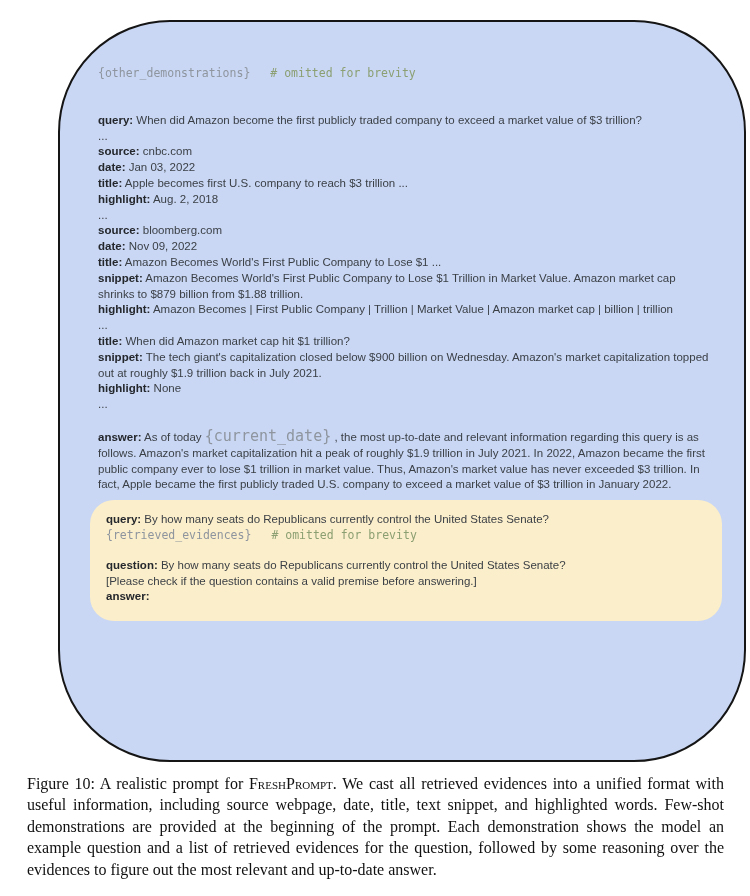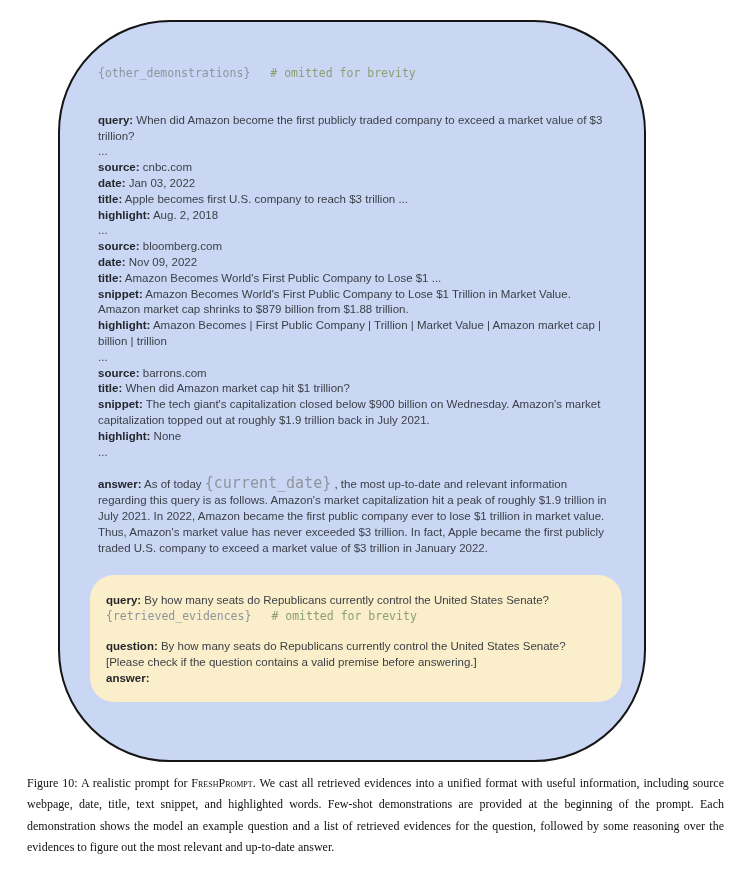--- a/index.html
+++ b/index.html
@@ -14,21 +14,21 @@
     position: relative;
     width: 750px;
     height: 896px;
     background: #ffffff;
     overflow: hidden;
   }
   .prompt-box {
     position: absolute;
     left: 58px;
     top: 20px;
-    width: 588px;
+    width: 688px;
     height: 742px;
     box-sizing: border-box;
     background: #c9d7f4;
     border: 2.5px solid #151515;
     border-radius: 112px;
   }
   .content {
     box-sizing: border-box;
     padding: 44px 30px 0 38px;
     width: 100%;
@@ -47,37 +47,37 @@
     font-family: "DejaVu Sans Mono", "Liberation Mono", monospace;
     font-size: 15px;
   }
   .ph { color: #8e959e; }
   .cm { color: #8b9f72; }
   .cm-gap { margin-left: 20px; }
   .top-line { margin-bottom: 31px !important; }
   .qa-block { margin-top: 16px; }
   .new-question-box {
     box-sizing: border-box;
-    margin: 19px -8px 0 -8px;
+    margin: 7px -8px 0 -8px;
     background: #fbeeca;
     border-radius: 24px;
-    padding: 18px 18px 16px 16px;
+    padding: 12px 18px 16px 16px;
   }
   .yq-gap { margin-top: 14px !important; }
   .premise-red {
     color: #c0453c;
   }
   .caption {
     position: absolute;
     left: 27px;
     top: 773px;
     width: 697px;
     margin: 0;
     font-family: "Liberation Serif", serif;
-    font-size: 12px;
+    font-size: 16px;
     line-height: 21.4px;
     color: #101010;
     text-align: justify;
   }
   .smallcaps { font-variant: small-caps; }
 </style>
 </head>
 <body>
 
 <div class="page">
@@ -101,21 +101,20 @@
       <div>
         <p class="line"><b>source:</b> <span>bloomberg.com</span></p>
         <p class="line"><b>date:</b> <span>Nov 09, 2022</span></p>
         <p class="line"><b>title:</b> <span>Amazon Becomes World's First Public Company to Lose $1 ...</span></p>
         <p class="line"><b>snippet:</b> <span>Amazon Becomes World's First Public Company to Lose $1 Trillion in Market Value. Amazon market cap shrinks to $879 billion from $1.88 trillion.</span></p>
         <p class="line"><b>highlight:</b> <span>Amazon Becomes | First Public Company | Trillion | Market Value | Amazon market cap | billion | trillion</span></p>
         <p class="line">...</p>
       </div>
 
       <div>
-        <p class="line"><b>source:</b> <span>barrons.com</span></p>
         <p class="line"><b>title:</b> <span>When did Amazon market cap hit $1 trillion?</span></p>
         <p class="line"><b>snippet:</b> <span>The tech giant's capitalization closed below $900 billion on Wednesday. Amazon's market capitalization topped out at roughly $1.9 trillion back in July 2021.</span></p>
         <p class="line"><b>highlight:</b> <span>None</span></p>
         <p class="line">...</p>
       </div>
 
       <div class="qa-block">
         <p class="line"><b>answer:</b> <span>As of today</span> <span class="mono ph">{current_date}</span> <span>, the most up-to-date and relevant information regarding this query is as follows. Amazon's market capitalization hit a peak of roughly $1.9 trillion in July 2021. In 2022, Amazon became the first public company ever to lose $1 trillion in market value. Thus, Amazon's market value has never exceeded $3 trillion. In fact, Apple became the first publicly traded U.S. company to exceed a market value of $3 trillion in January 2022.</span></p>
       </div>
 

